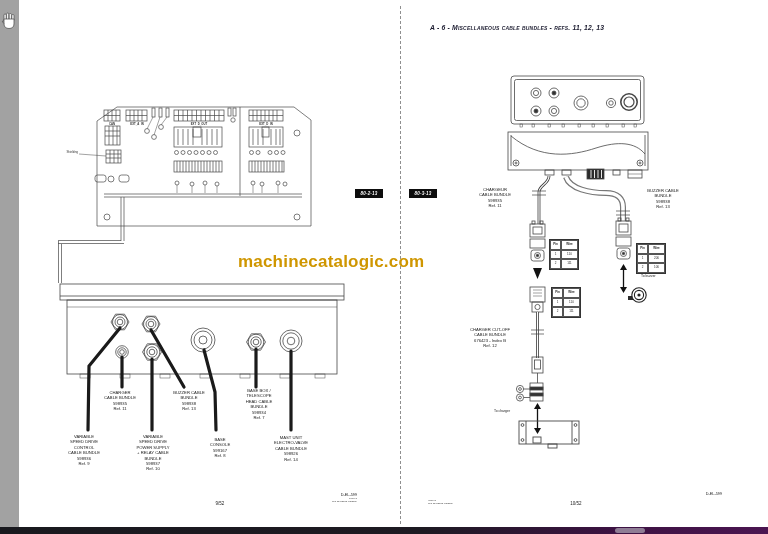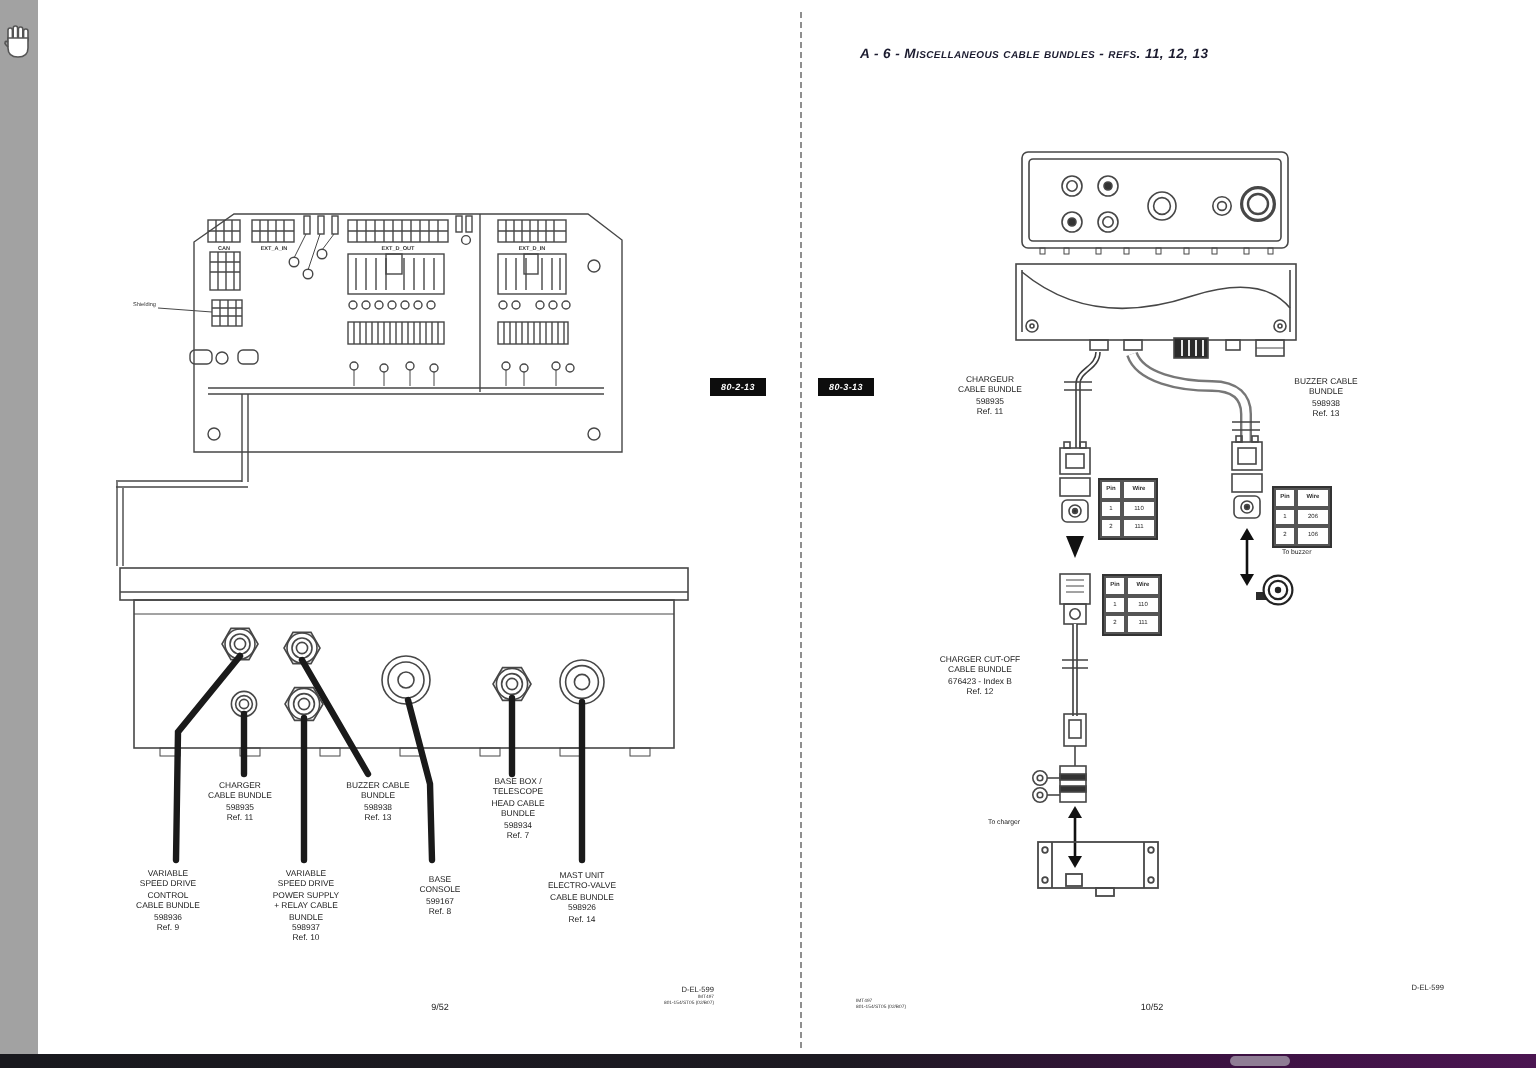--- a/index.html
+++ b/index.html
@@ -52,20 +52,21 @@
         <path d="M3,9 C1.5,8 1,9.5 2,10.5 L3,11.5" fill="none"></path>
       </g>
     </svg>
   </div>
   <div class="page-divider"></div>
   <div class="tab" style="left:355px;">80-2-13</div>
   <div class="tab" style="left:409px;">80-3-13</div>
   <div class="bottom-bar"></div>
   <div class="scroll-thumb"></div>
 
+  <div class="watermark">machinecatalogic.com</div>
 
   <svg class="art" width="768" height="534" viewBox="0 0 768 534">
 
     <g stroke="#474747" fill="none" stroke-width="0.7">
       <path d="M97,121 L117,107 L294,107 L311,120 L311,226 L97,226 Z"></path>
       <path d="M240,107 V196"></path>
 
       <rect x="104" y="110" width="16" height="11"></rect>
       <path d="M108,110 V121 M112,110 V121 M116,110 V121 M104,115.5 H120"></path>
       <rect x="126" y="110" width="21" height="11"></rect>

